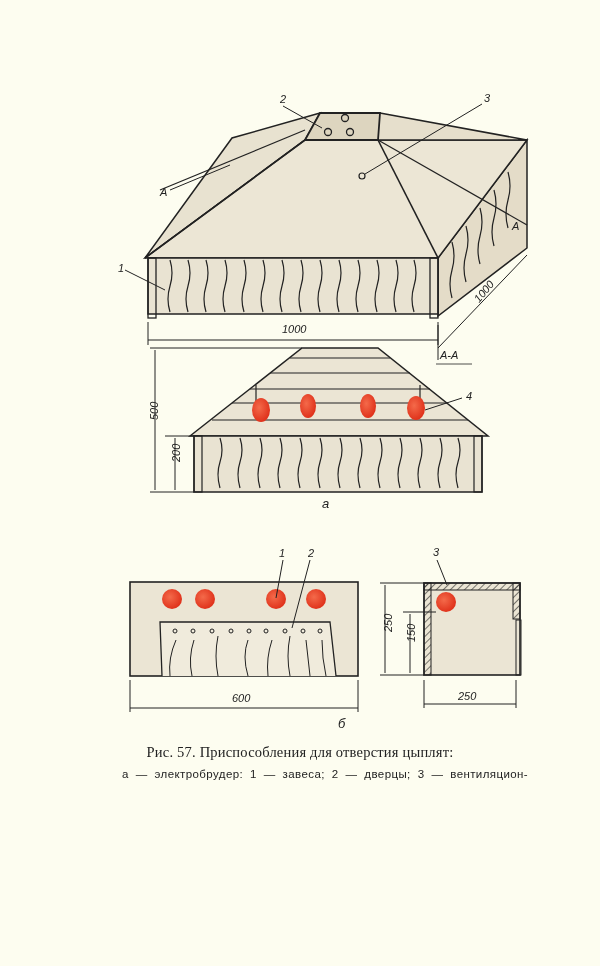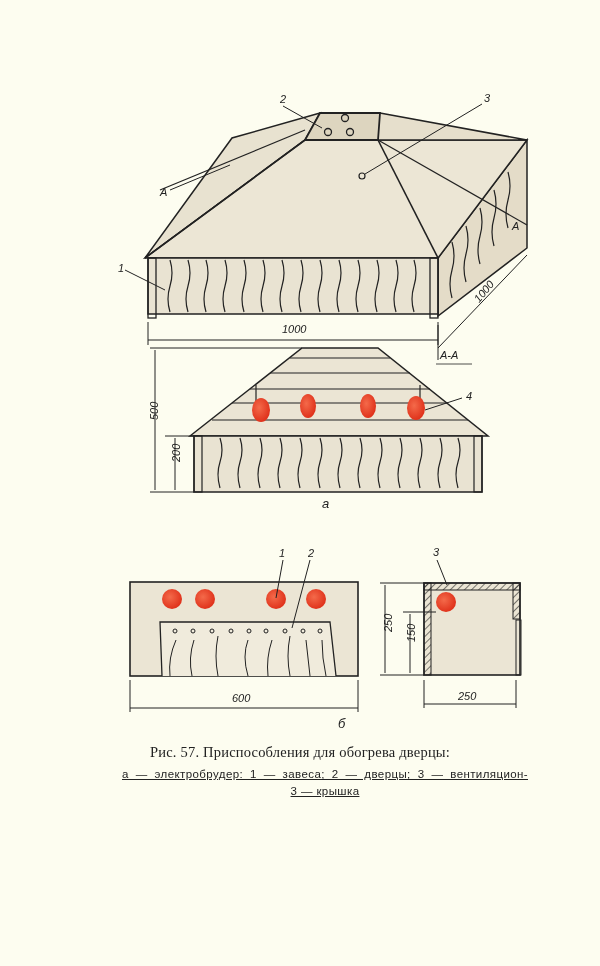--- a/index.html
+++ b/index.html
@@ -4,21 +4,21 @@
 <style>
   html, body { margin:0; padding:0; }
   body { width:600px; height:966px; background:#fdfdf0; position:relative; overflow:hidden;
          font-family:"Liberation Serif", serif; color:#222; }
   svg { position:absolute; left:0; top:0; }
   .lbl { font-family:"Liberation Sans", sans-serif; font-style:italic; font-size:11px; fill:#222; }
   .caption { position:absolute; left:0; width:600px; text-align:center; }
   .cap-title { top:744px; font-size:14.5px; letter-spacing:0.2px; }
   .cap-body { position:absolute; left:122px; width:406px; top:766px; font-size:11.5px; line-height:17px;
               text-align:justify; font-family:"Liberation Sans", sans-serif; letter-spacing:0.4px; }
-  .cap-body .ln { display:block; text-align:justify; text-align-last:justify;text-decoration:underline; }
+  .cap-body .ln { display:block; text-align:justify; text-align-last:justify; }
   .cap-body .ln.c { text-align:center; text-align-last:center; }
 </style>
 </head>
 <body>
 
 <svg width="600" height="966" viewBox="0 0 600 966">
   <defs>
     <pattern id="hatch" width="5" height="5" patternUnits="userSpaceOnUse" patternTransform="rotate(45)">
       <line x1="0" y1="0" x2="0" y2="5" stroke="#222" stroke-width="1.2"></line>
     </pattern>
@@ -202,18 +202,17 @@
     </g>
     <text class="lbl" x="433" y="556">3</text>
     <text class="lbl" x="382" y="642" transform="rotate(-90 382 632)">250</text>
     <text class="lbl" x="407" y="650" transform="rotate(-90 407 642)">150</text>
     <text class="lbl" x="458" y="700">250</text>
   </g>
 </svg>
 
 <div class="caption cap-title">
   <span>Рис. 57.</span>
-  <span>Приспособления для обогрева дверцы:</span>
+  <span>Приспособления для отверстия цыплят:</span>
 </div>
 <div class="cap-body">
   <span class="ln">а — электробрудер: 1 — завеса; 2 — дверцы; 3 — вентиляцион-</span>
-  <span class="ln c">3 — крышка</span>
 </div>
 
 </body></html>

